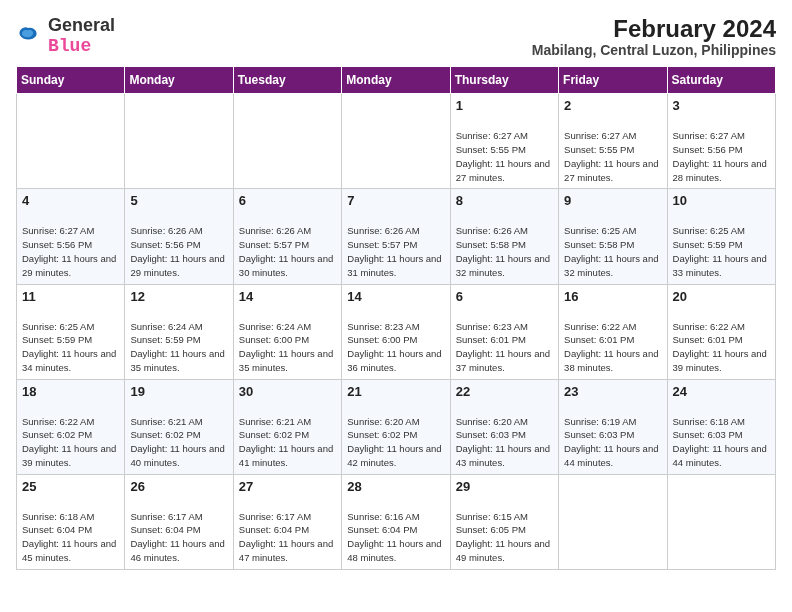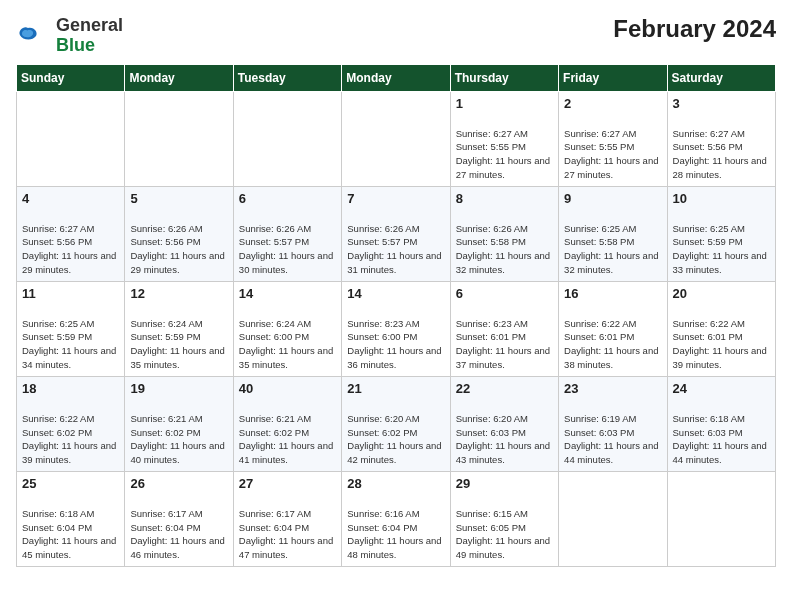--- a/index.html
+++ b/index.html
@@ -12,29 +12,29 @@
     }
     .header {
       display: flex;
       justify-content: space-between;
       align-items: flex-start;
       margin-bottom: 8px;
     }
     .logo {
       display: flex;
       align-items: center;
-      gap: 16px;
+      gap: 8px;
     }
     .logo-text {
       font-size: 18px;
       font-weight: bold;
       line-height: 1.1;
     }
     .logo-general { color: #333; }
-    .logo-blue { color: #15803d; }
+    .logo-blue { color: #ec4899; font-family: Liberation Mono, monospace; }
     .logo-bird {
       width: 24px;
       height: 24px;
     }
     .title-block {
       text-align: right;
     }
     .month-year {
       font-size: 24px;
       font-weight: bold;
@@ -45,21 +45,21 @@
       font-size: 14px;
       color: #444;
       font-weight: 600;
     }
     table {
       width: 100%;
       border-collapse: collapse;
       table-layout: fixed;
     }
     thead th {
-      background-color: #14532d;
+      background-color: #701a75;
       color: #fff;
       font-size: 12px;
       font-weight: bold;
       padding: 6px 4px;
       text-align: left;
       border: 1px solid #fff;
     }
     tbody td {
       border: 1px solid #ccc;
       vertical-align: top;
@@ -94,20 +94,21 @@
       <path d="M15 5 C10 2, 2 8, 5 14 C8 20, 20 22, 25 15 C28 10, 22 3, 15 5 Z" fill="#1a6dbb"></path>
       <path d="M14 8 C10 6, 6 10, 8 14 C10 17, 18 18, 21 13 C23 9, 18 6, 14 8 Z" fill="#4a9ee0"></path>
     </svg>
     <div class="logo-text">
       <span class="logo-general">General</span><br>
       <span class="logo-blue">Blue</span>
     </div>
   </div>
   <div class="title-block">
     <div class="month-year">February 2024</div>
+    <div class="location">Mabilang, Central Luzon, Philippines</div>
   </div>
 </div>
 
 <table>
   <thead>
     <tr>
     <th>Sunday</th>
         <th>Monday</th>
         <th>Tuesday</th>
         <th>Monday</th>
@@ -255,21 +256,21 @@
 and 39 minutes.</div>
         </td>
         <td>
           <div class="day-number">19</div>
           <div class="day-info">Sunrise: 6:21 AM
 Sunset: 6:02 PM
 Daylight: 11 hours
 and 40 minutes.</div>
         </td>
         <td>
-          <div class="day-number">40</div>
+          <div class="day-number">30</div>
           <div class="day-info">Sunrise: 6:21 AM
 Sunset: 6:02 PM
 Daylight: 11 hours
 and 41 minutes.</div>
         </td>
         <td>
           <div class="day-number">21</div>
           <div class="day-info">Sunrise: 6:20 AM
 Sunset: 6:02 PM
 Daylight: 11 hours

